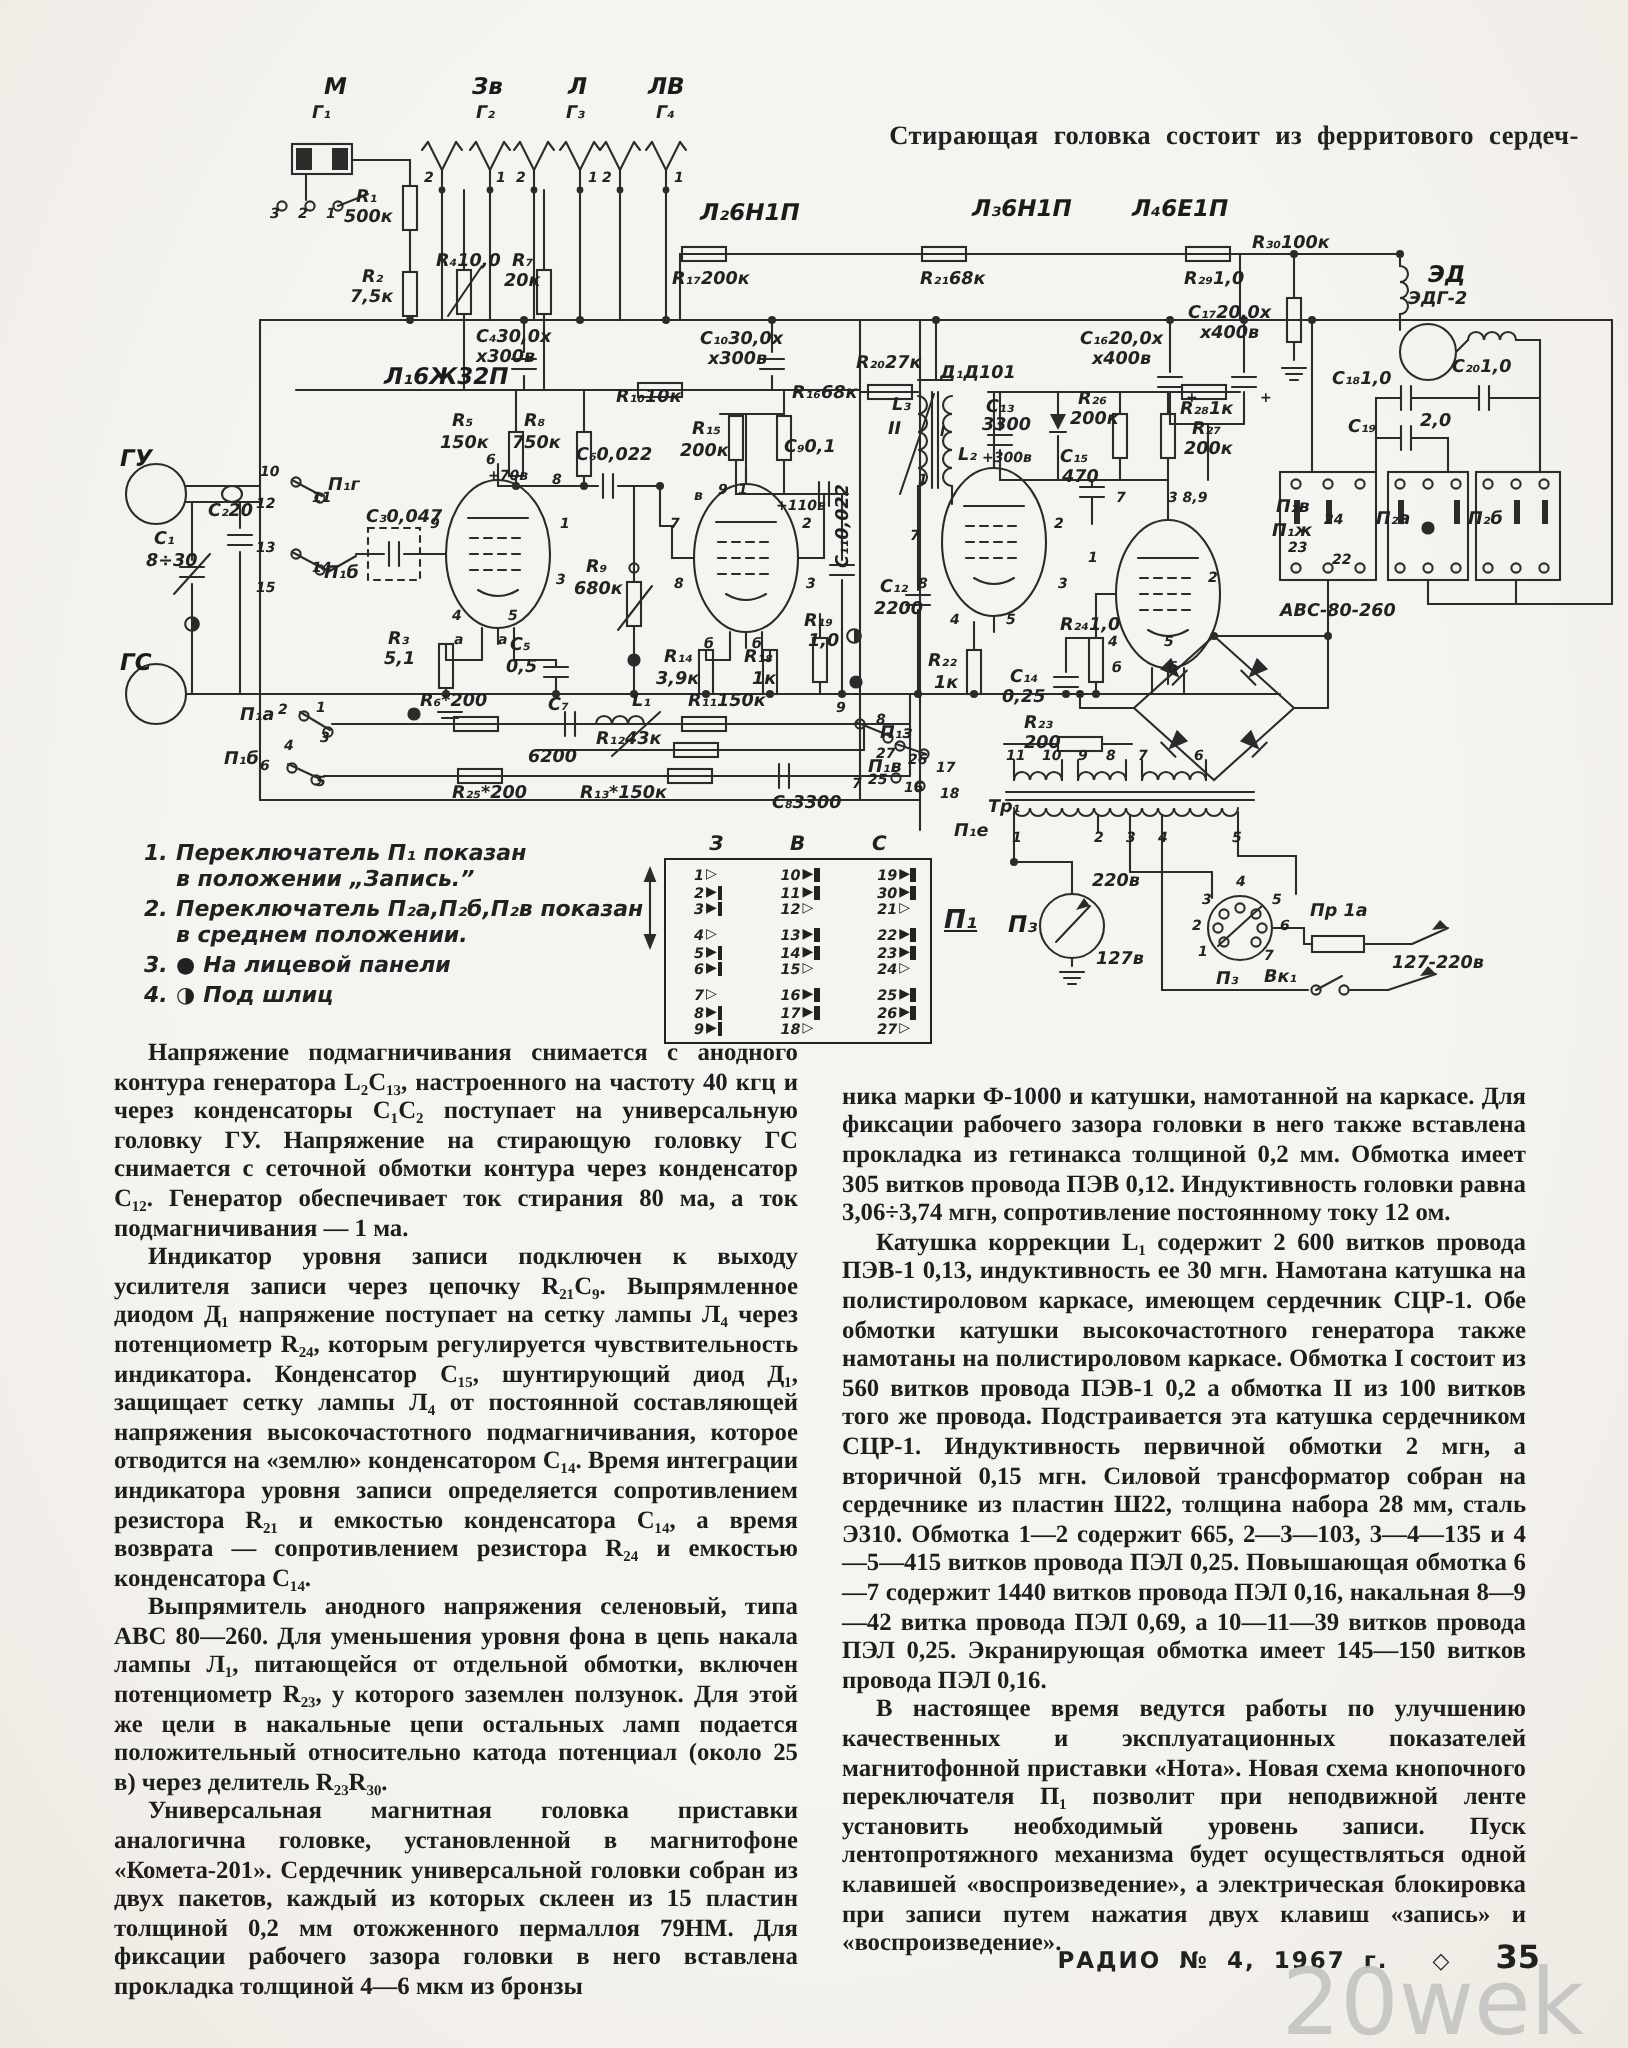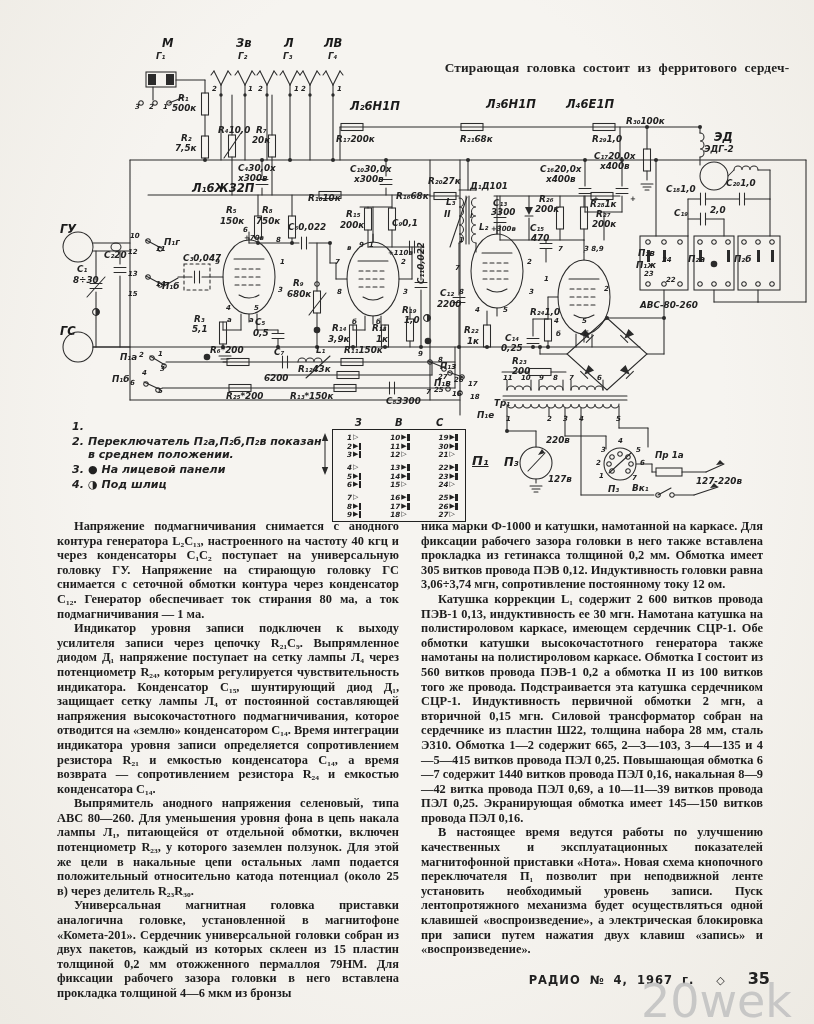--- a/index.html
+++ b/index.html
@@ -29,21 +29,21 @@
   .ct-head{display:flex;justify-content:space-around;font:italic 700 10px "DejaVu Sans",sans-serif;margin:0 6px 1px 6px;}
   .ct-box{border:1.6px solid #222;padding:3px 7px 2px 9px;display:flex;justify-content:space-between;background:transparent;}
   .ct-col{display:flex;flex-direction:column;}
   .ct-cell{display:flex;align-items:center;height:8.7px;font:italic 600 7.2px "DejaVu Sans",sans-serif;}
   .ct-cell .n{width:10px;text-align:right;margin-right:1px;font-style:italic;}
   .ct-cell .tri{font-size:7px;line-height:7px;}
   .ct-cell .bar{display:inline-block;width:2.5px;height:7px;background:#222;margin-left:.5px;}
   .ct-gap{height:4px;}
   .ct-title{position:absolute;left:140px;top:36px;font:italic 700 13px "DejaVu Sans",sans-serif;text-decoration:underline;}
   
-  .columns{position:absolute;left:57px;top:519px;width:706px;display:flex;gap:22px;}
+  .columns{position:absolute;left:57px;top:519px;width:706px;display:flex;gap:22px;align-items:center;}
   .col{width:342px;}
   .col p{margin:0;font:600 12.4px/14.6px "Liberation Serif",serif;text-align:justify;color:#1d1d1d;}
   .col p.ind{text-indent:17px;}
   
   .footer{position:absolute;right:44px;top:969px;display:flex;align-items:baseline;gap:22px;
           font:700 11.5px "DejaVu Sans",sans-serif;letter-spacing:1px;word-spacing:4px;}
   .footer .diamond{font-size:11px;}
   .footer .pageno{font-size:16px;letter-spacing:0;}
   .watermark{position:absolute;right:22px;top:974px;font:46px "DejaVu Sans",sans-serif;color:#c3c3c3;opacity:.9;}
 </style>
@@ -738,20 +738,21 @@
         <text x="475" y="312" class="lb-t">4</text>
         <text x="503" y="312" class="lb-t">5</text>
       </g>
   </svg>
 
   <div class="headnote">Стирающая головка состоит из ферритового сердеч-</div>
 
   <div class="legend" id="legend">
       <div class="lg-row">
         <span class="lg-num">1.</span>
+        <span>Переключатель П₁ показан<br>в положении „Запись.”</span>
       </div>
       <div class="lg-row">
         <span class="lg-num">2.</span>
         <span>Переключатель П₂а,П₂б,П₂в показан<br>в среднем положении.</span>
       </div>
       <div class="lg-row">
         <span class="lg-num">3.</span>
         <span><span class="lg-sym">●</span>На лицевой панели</span>
       </div>
       <div class="lg-row">

